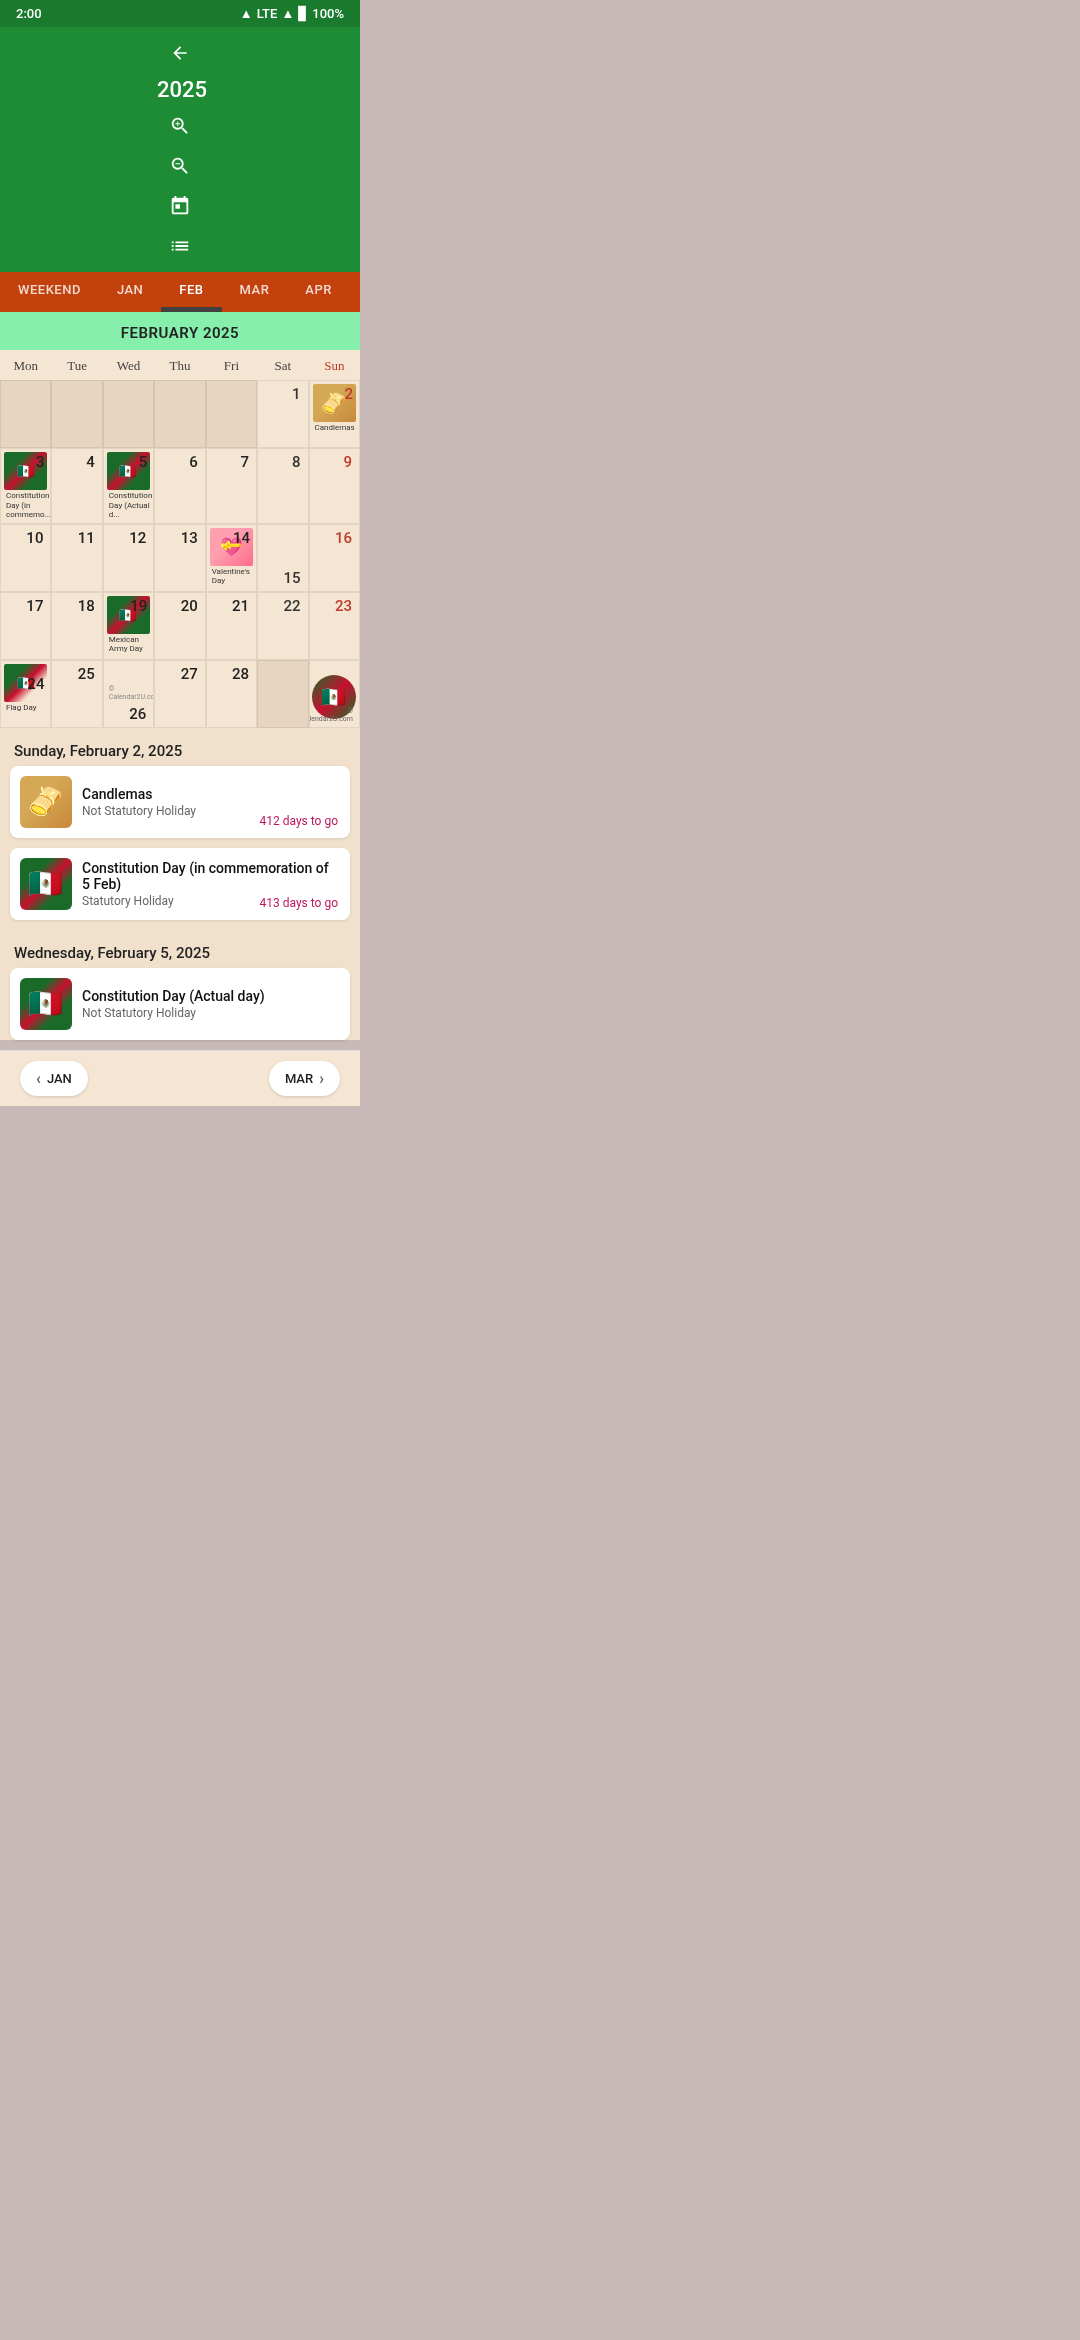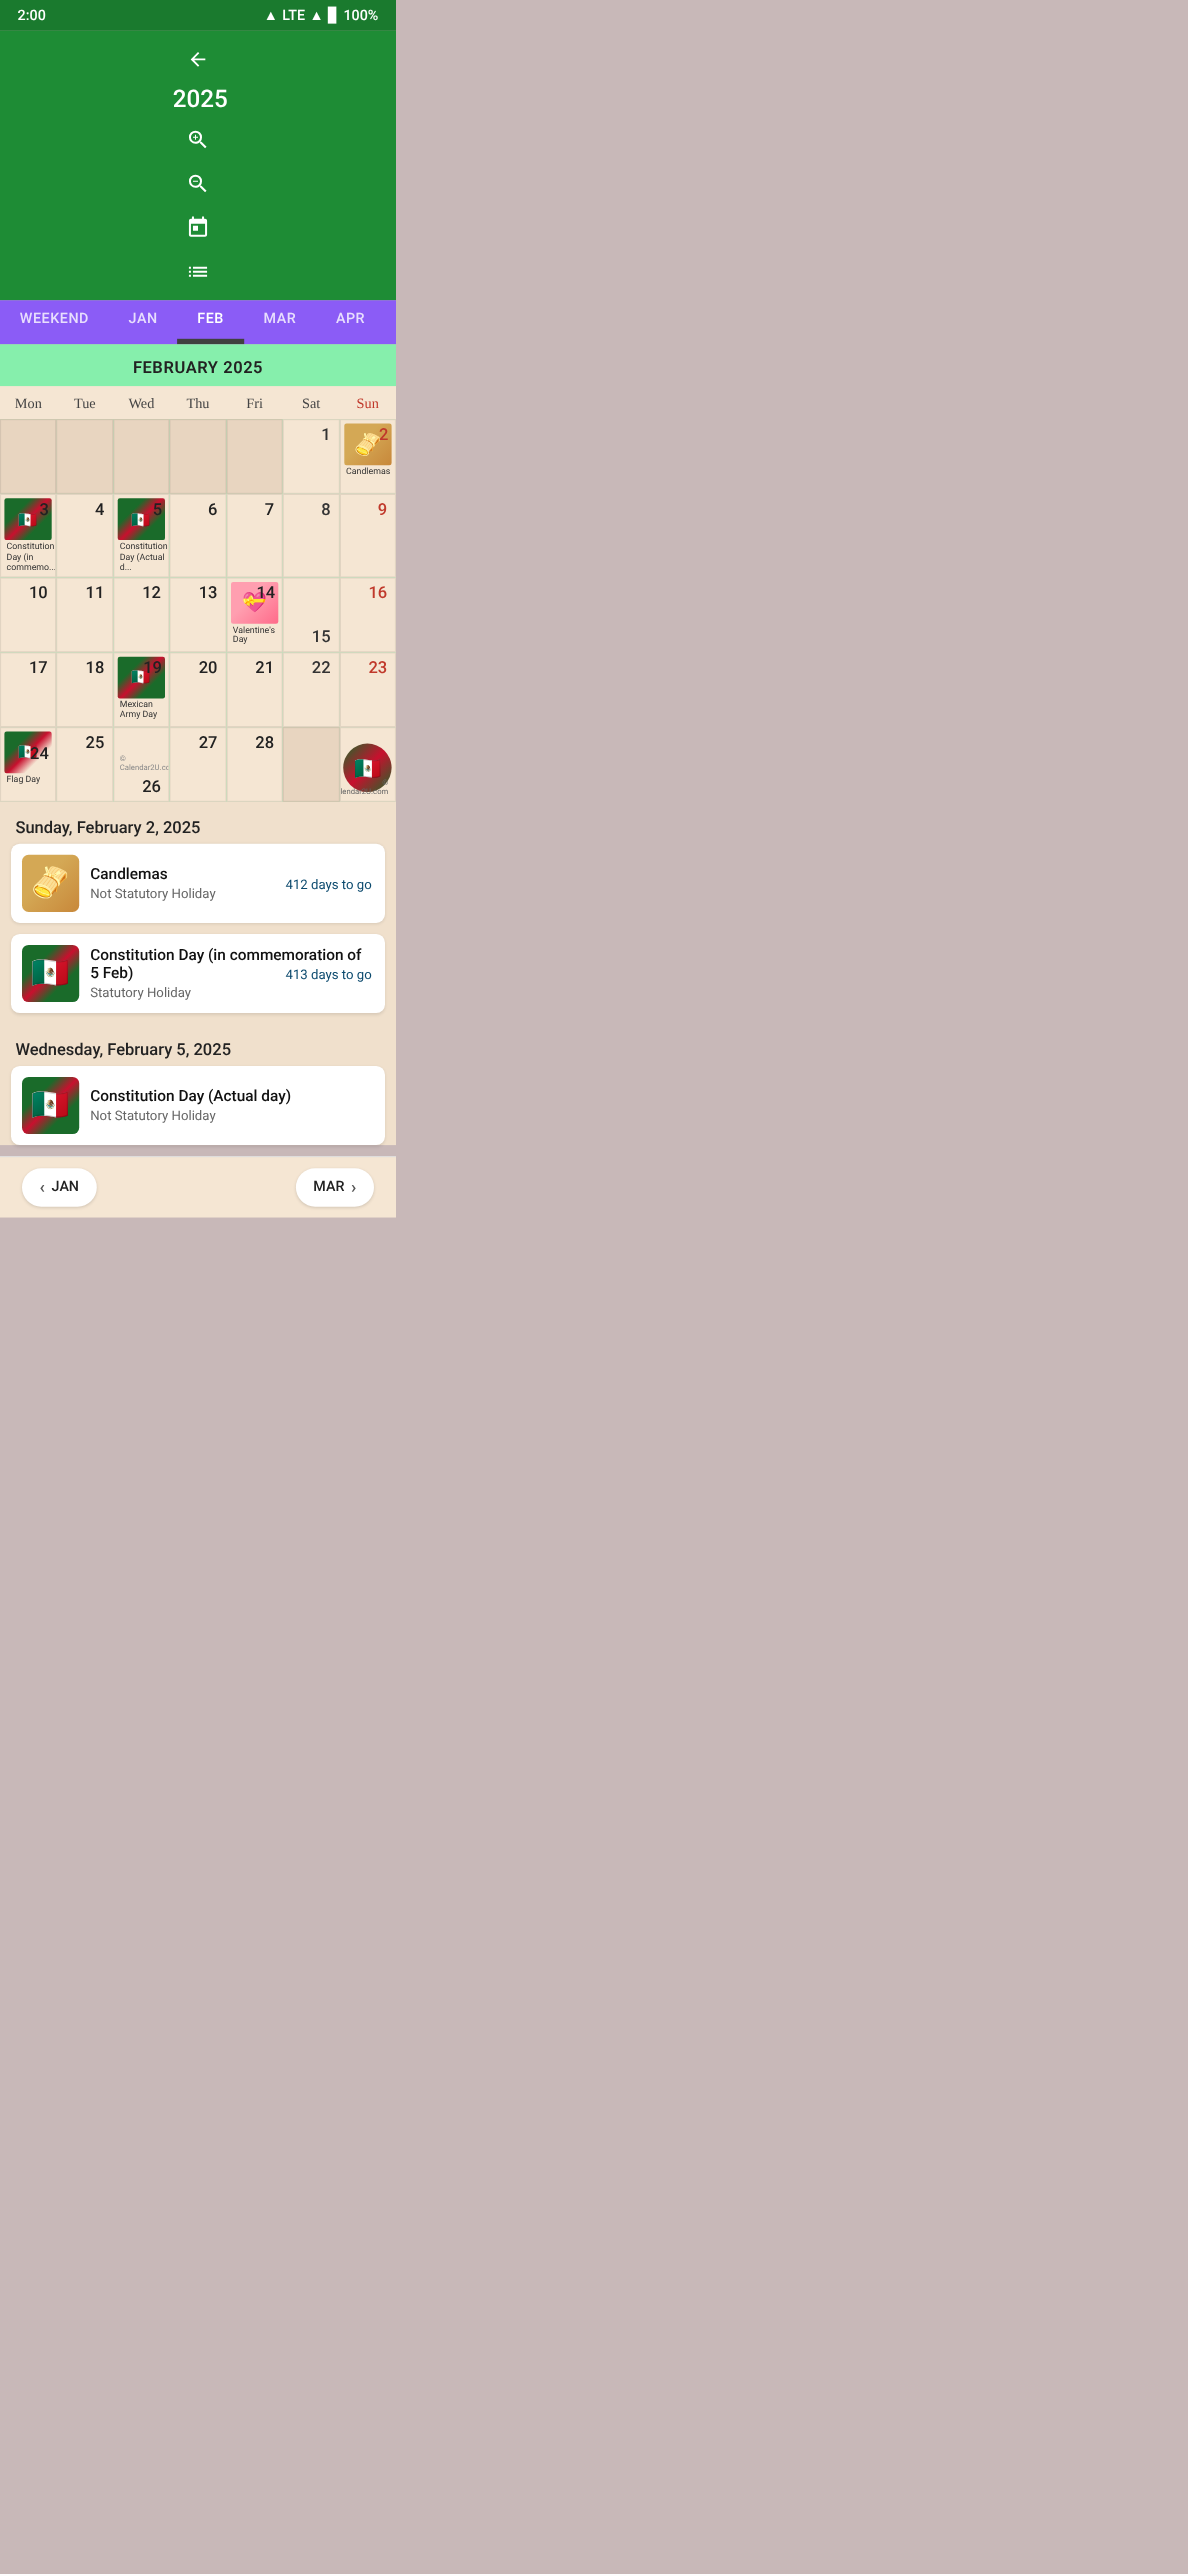--- a/index.html
+++ b/index.html
@@ -52,21 +52,21 @@
       display: flex;
       align-items: center;
       justify-content: center;
       cursor: pointer;
       color: white;
       font-size: 20px;
     }
 
     
     .month-tabs {
-      background: #8b5cf6;
+      background: #c2410c;
       display: flex;
       overflow-x: auto;
       scrollbar-width: none;
     }
     .month-tabs::-webkit-scrollbar { display: none; }
     .month-tab {
       color: rgba(255,255,255,0.8);
       font-size: 13px;
       font-weight: 500;
       padding: 10px 18px;
@@ -211,23 +211,23 @@
       font-weight: 500;
       color: #111;
       margin-bottom: 2px;
     }
     .event-subtitle {
       font-size: 12px;
       color: #666;
     }
     .event-days {
       font-size: 12px;
-      color: #0c4a6e;
+      color: #be185d;
       position: absolute;
-      bottom: 28px;
+      bottom: 10px;
       right: 12px;
     }
 
     
     .bottom-nav {
       background: #f5e6d3;
       display: flex;
       justify-content: space-between;
       align-items: center;
       padding: 10px 20px;

